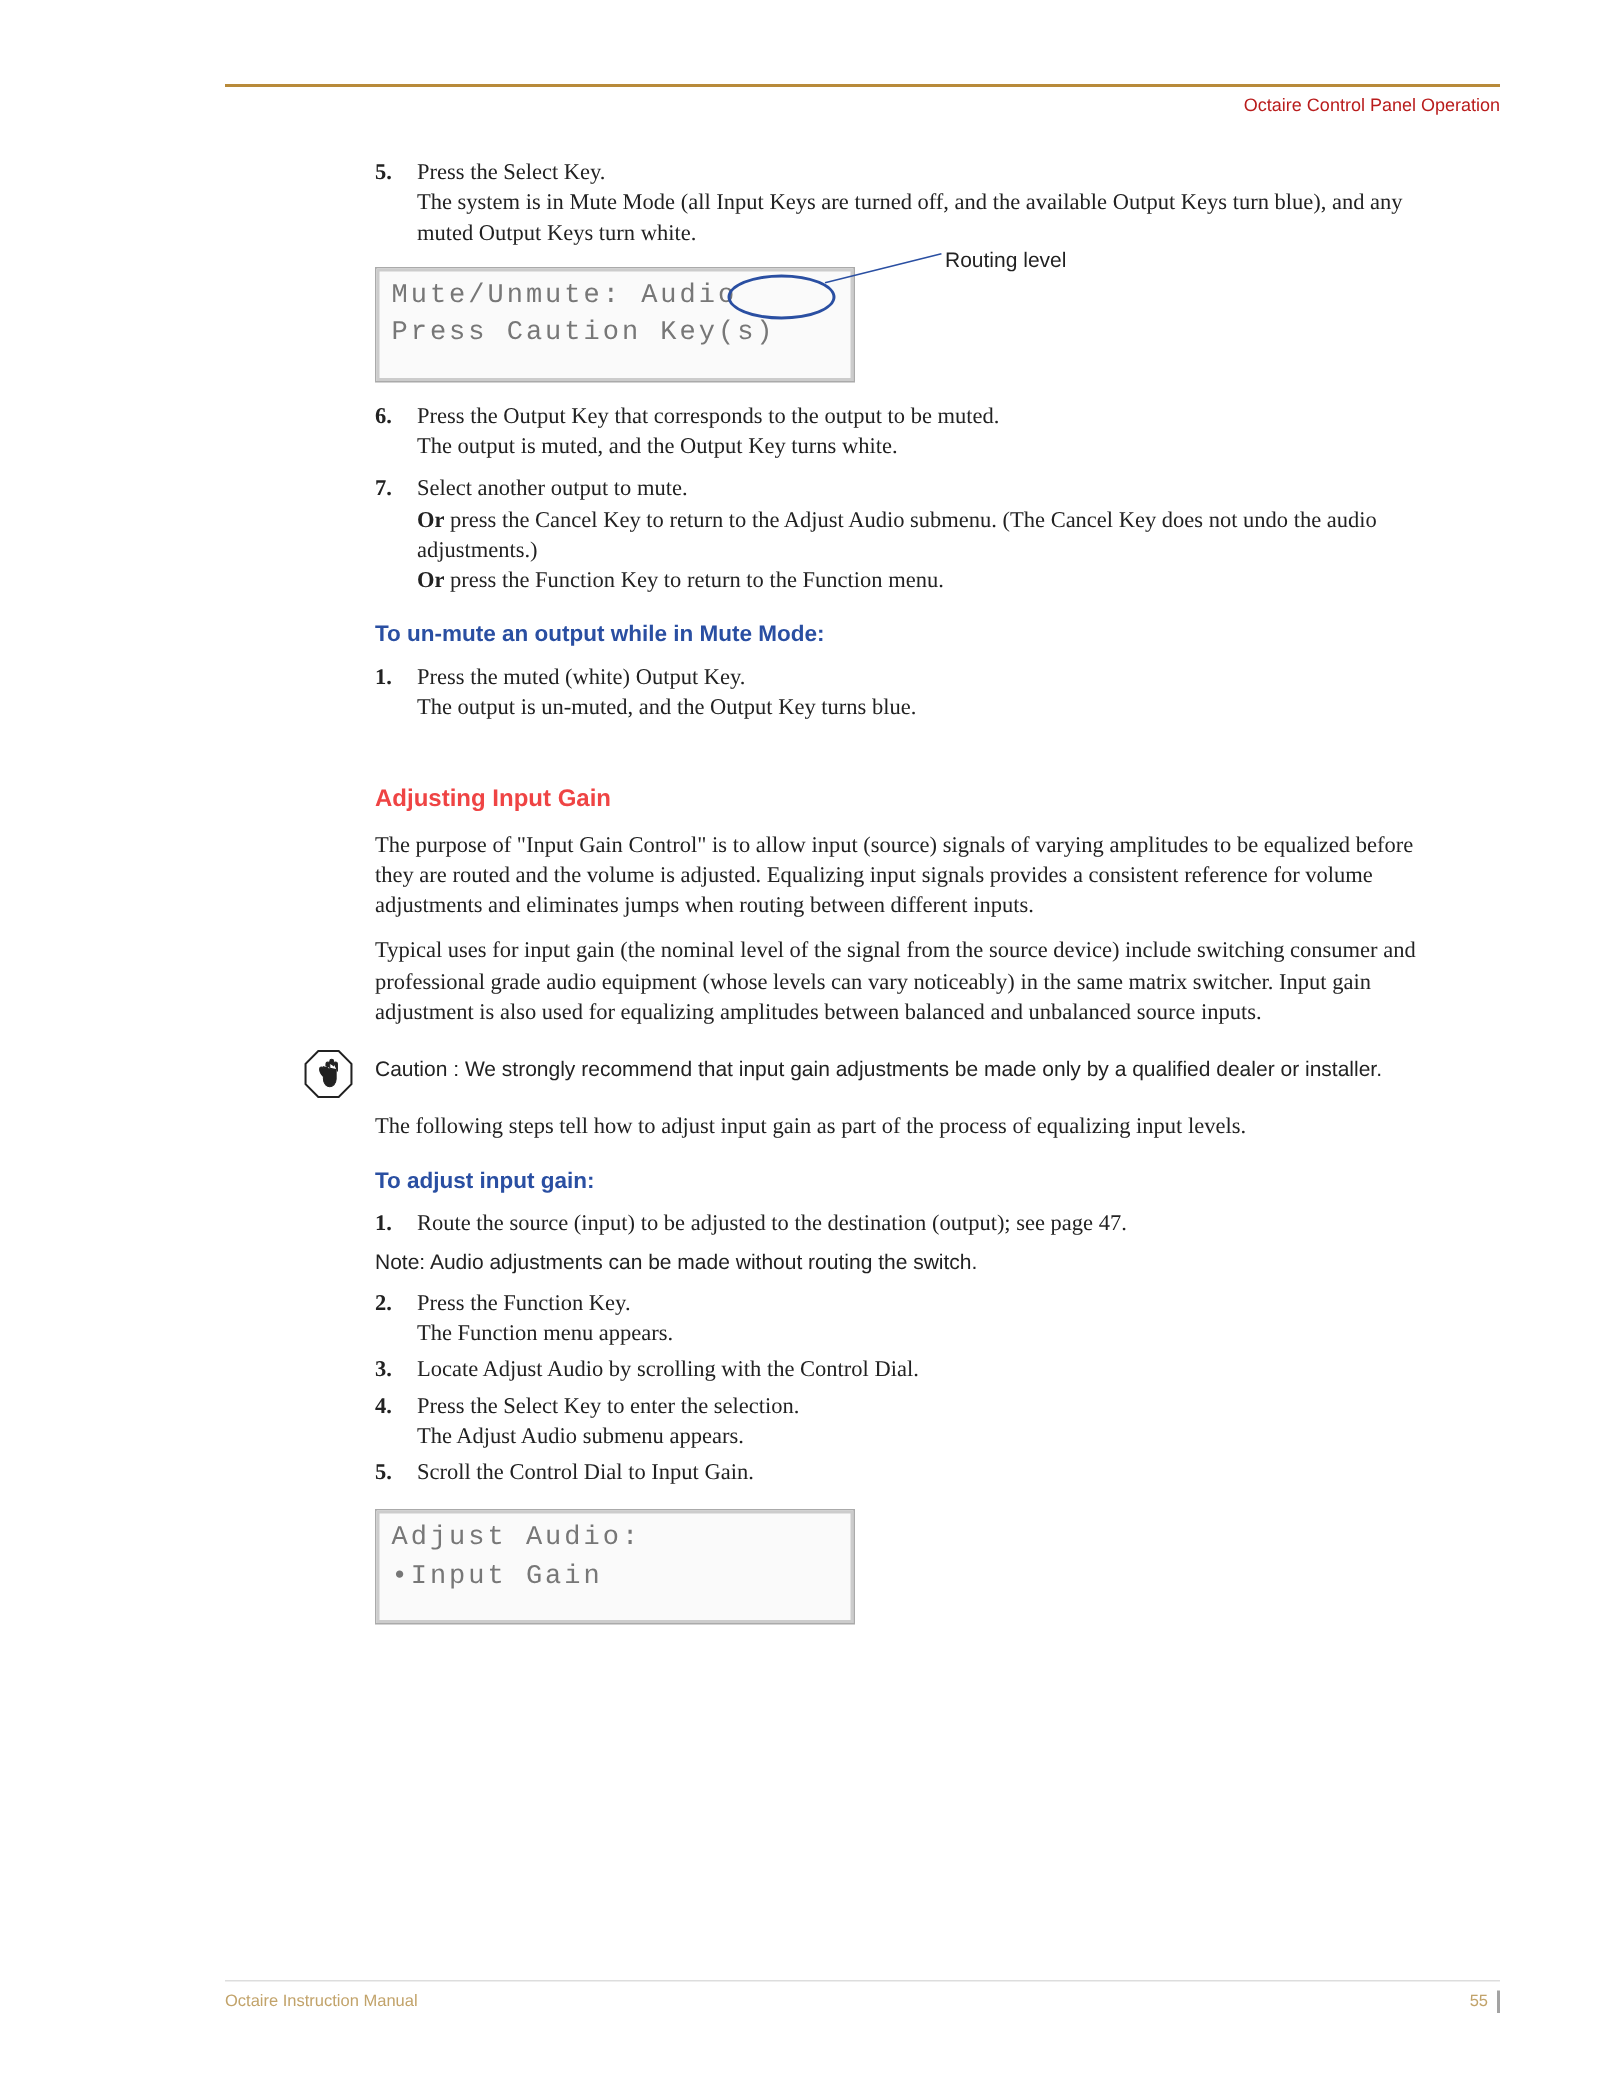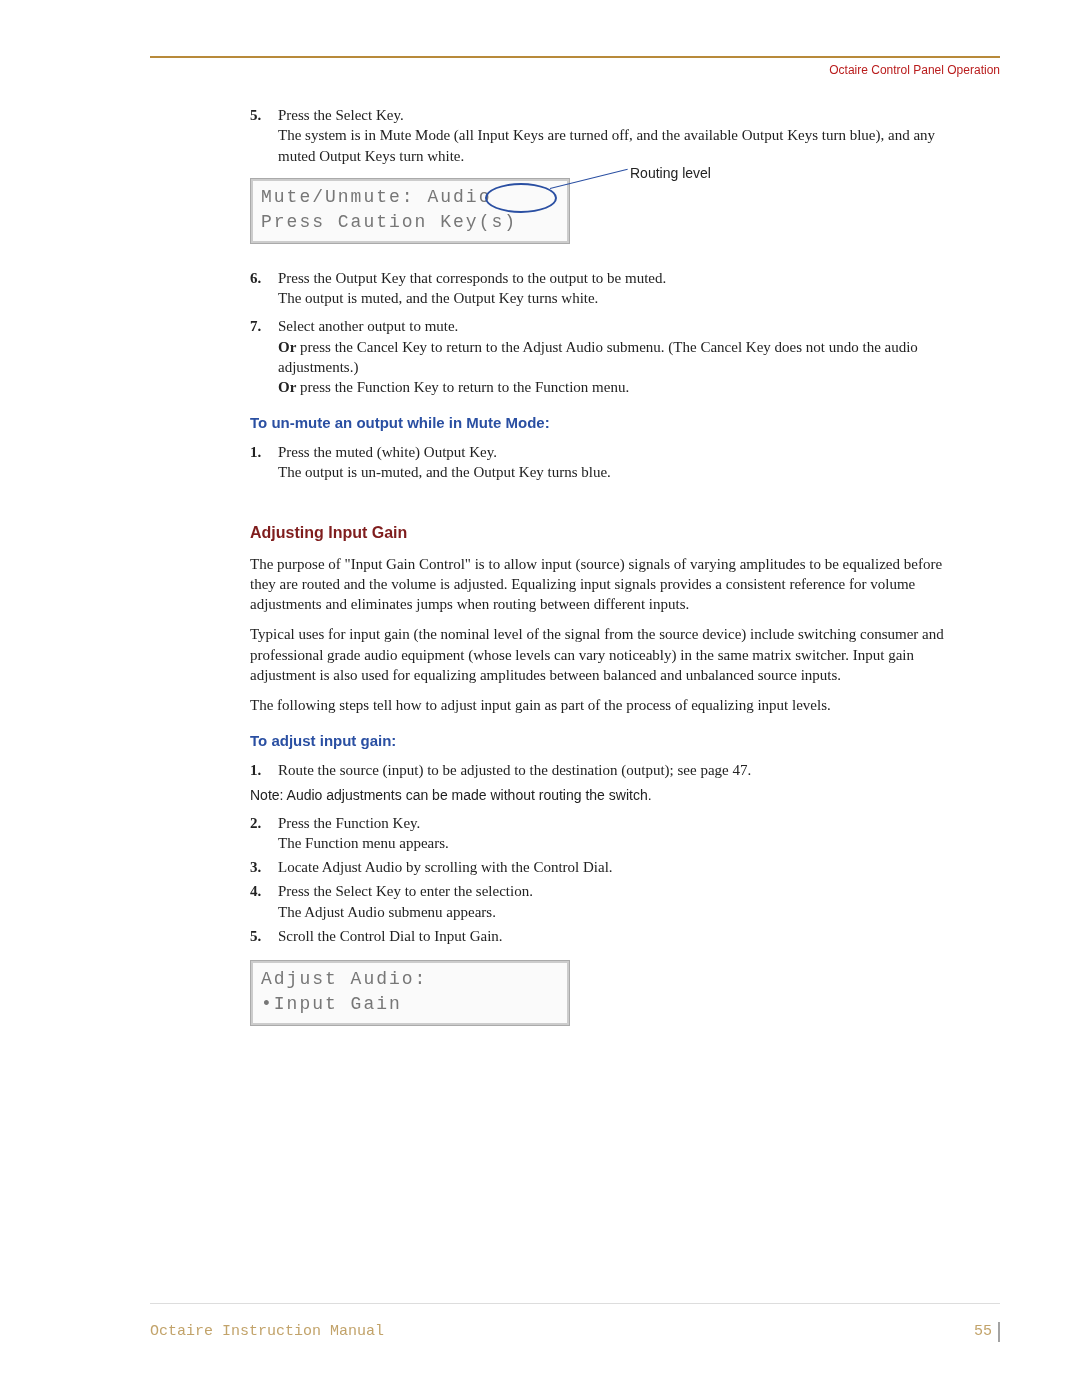--- a/index.html
+++ b/index.html
@@ -57,21 +57,21 @@
   .lcd-wrap {
     position: relative;
     margin: 12px 0 14px 0;
     height: 76px;
   }
   .lcd {
     border: 1px solid #aaa;
     box-shadow: inset 0 0 0 2px #ccc;
     background: #fafafa;
     width: 320px;
-    height: 66px;
+    height: 77px;
     padding: 6px 10px;
     box-sizing: border-box;
     font-family: "Courier New", monospace;
     letter-spacing: 2px;
     font-size: 18px;
     color: #777;
     line-height: 1.4;
     position: relative;
   }
   .lcd .l2 {
@@ -107,21 +107,21 @@
   .blue-head {
     font-family: Helvetica, Arial, sans-serif;
     font-weight: bold;
     color: #2a4fa2;
     font-size: 15px;
     margin: 16px 0 8px 0;
   }
   .section-head {
     font-family: Helvetica, Arial, sans-serif;
     font-weight: bold;
-    color: #7f1d1d;
+    color: #ef4444;
     font-size: 16px;
     margin: 40px 0 10px 0;
   }
   .para {
     margin: 8px 0 10px 0;
   }
   .sans {
     font-family: Helvetica, Arial, sans-serif;
     font-size: 14px;
   }
@@ -135,23 +135,23 @@
     position: absolute;
     left: -48px;
     top: -4px;
   }
   .footer {
     position: absolute;
     left: 150px;
     right: 80px;
     bottom: 55px;
     border-top: 1px solid #ddd;
-    padding-top: 18px;
-    font-family: Liberation Mono, monospace;
-    font-size: 15px;
+    padding-top: 6px;
+    font-family: Liberation Sans, sans-serif;
+    font-size: 11px;
     color: #c2a36a;
   }
   .footer .pnum {
     float: right;
     border-right: 2px solid #a3a3a3;
     padding-right: 6px;
   }
   b { font-weight: bold; }
 </style>
 </head>
@@ -201,20 +201,29 @@
         <span class="num">1.</span>
         <span>Press the muted (white) Output Key.</span><br>
         <span>The output is un-muted, and the Output Key turns blue.</span>
       </li>
     </ol>
 
     <div class="section-head">Adjusting Input Gain</div>
     <div class="para">The purpose of "Input Gain Control" is to allow input (source) signals of varying amplitudes to be equalized before they are routed and the volume is adjusted. Equalizing input signals provides a consistent reference for volume adjustments and eliminates jumps when routing between different inputs.</div>
     <div class="para">Typical uses for input gain (the nominal level of the signal from the source device) include switching consumer and professional grade audio equipment (whose levels can vary noticeably) in the same matrix switcher. Input gain adjustment is also used for equalizing amplitudes between balanced and unbalanced source inputs.</div>
 
+    <div class="caution-row">
+      <span class="caution-icon">
+        <svg width="34" height="34" viewBox="0 0 40 40">
+          <polygon points="12,2 28,2 38,12 38,28 28,38 12,38 2,28 2,12" fill="none" stroke="#222" stroke-width="1.6"></polygon>
+          <path d="M16 14v10c0 4 3 6 5 6s5-2 5-6v-8M18 14v-2a1.5 1.5 0 0 1 3 0v4M21 12v-2a1.5 1.5 0 0 1 3 0v4M24 12a1.5 1.5 0 0 1 3 0v6M16 16a1.5 1.5 0 0 0-3 0c0 3 2 5 3 6" fill="#222" stroke="#222" stroke-width="0.8"></path>
+        </svg>
+      </span>
+      <span class="sans">Caution : We strongly recommend that input gain adjustments be made only by a qualified dealer or installer.</span>
+    </div>
 
     <div class="para">The following steps tell how to adjust input gain as part of the process of equalizing input levels.</div>
 
     <div class="blue-head">To adjust input gain:</div>
 
     <ol class="steps">
       <li>
         <span class="num">1.</span>
         <span>Route the source (input) to be adjusted to the destination (output); see page 47.</span>
       </li>

